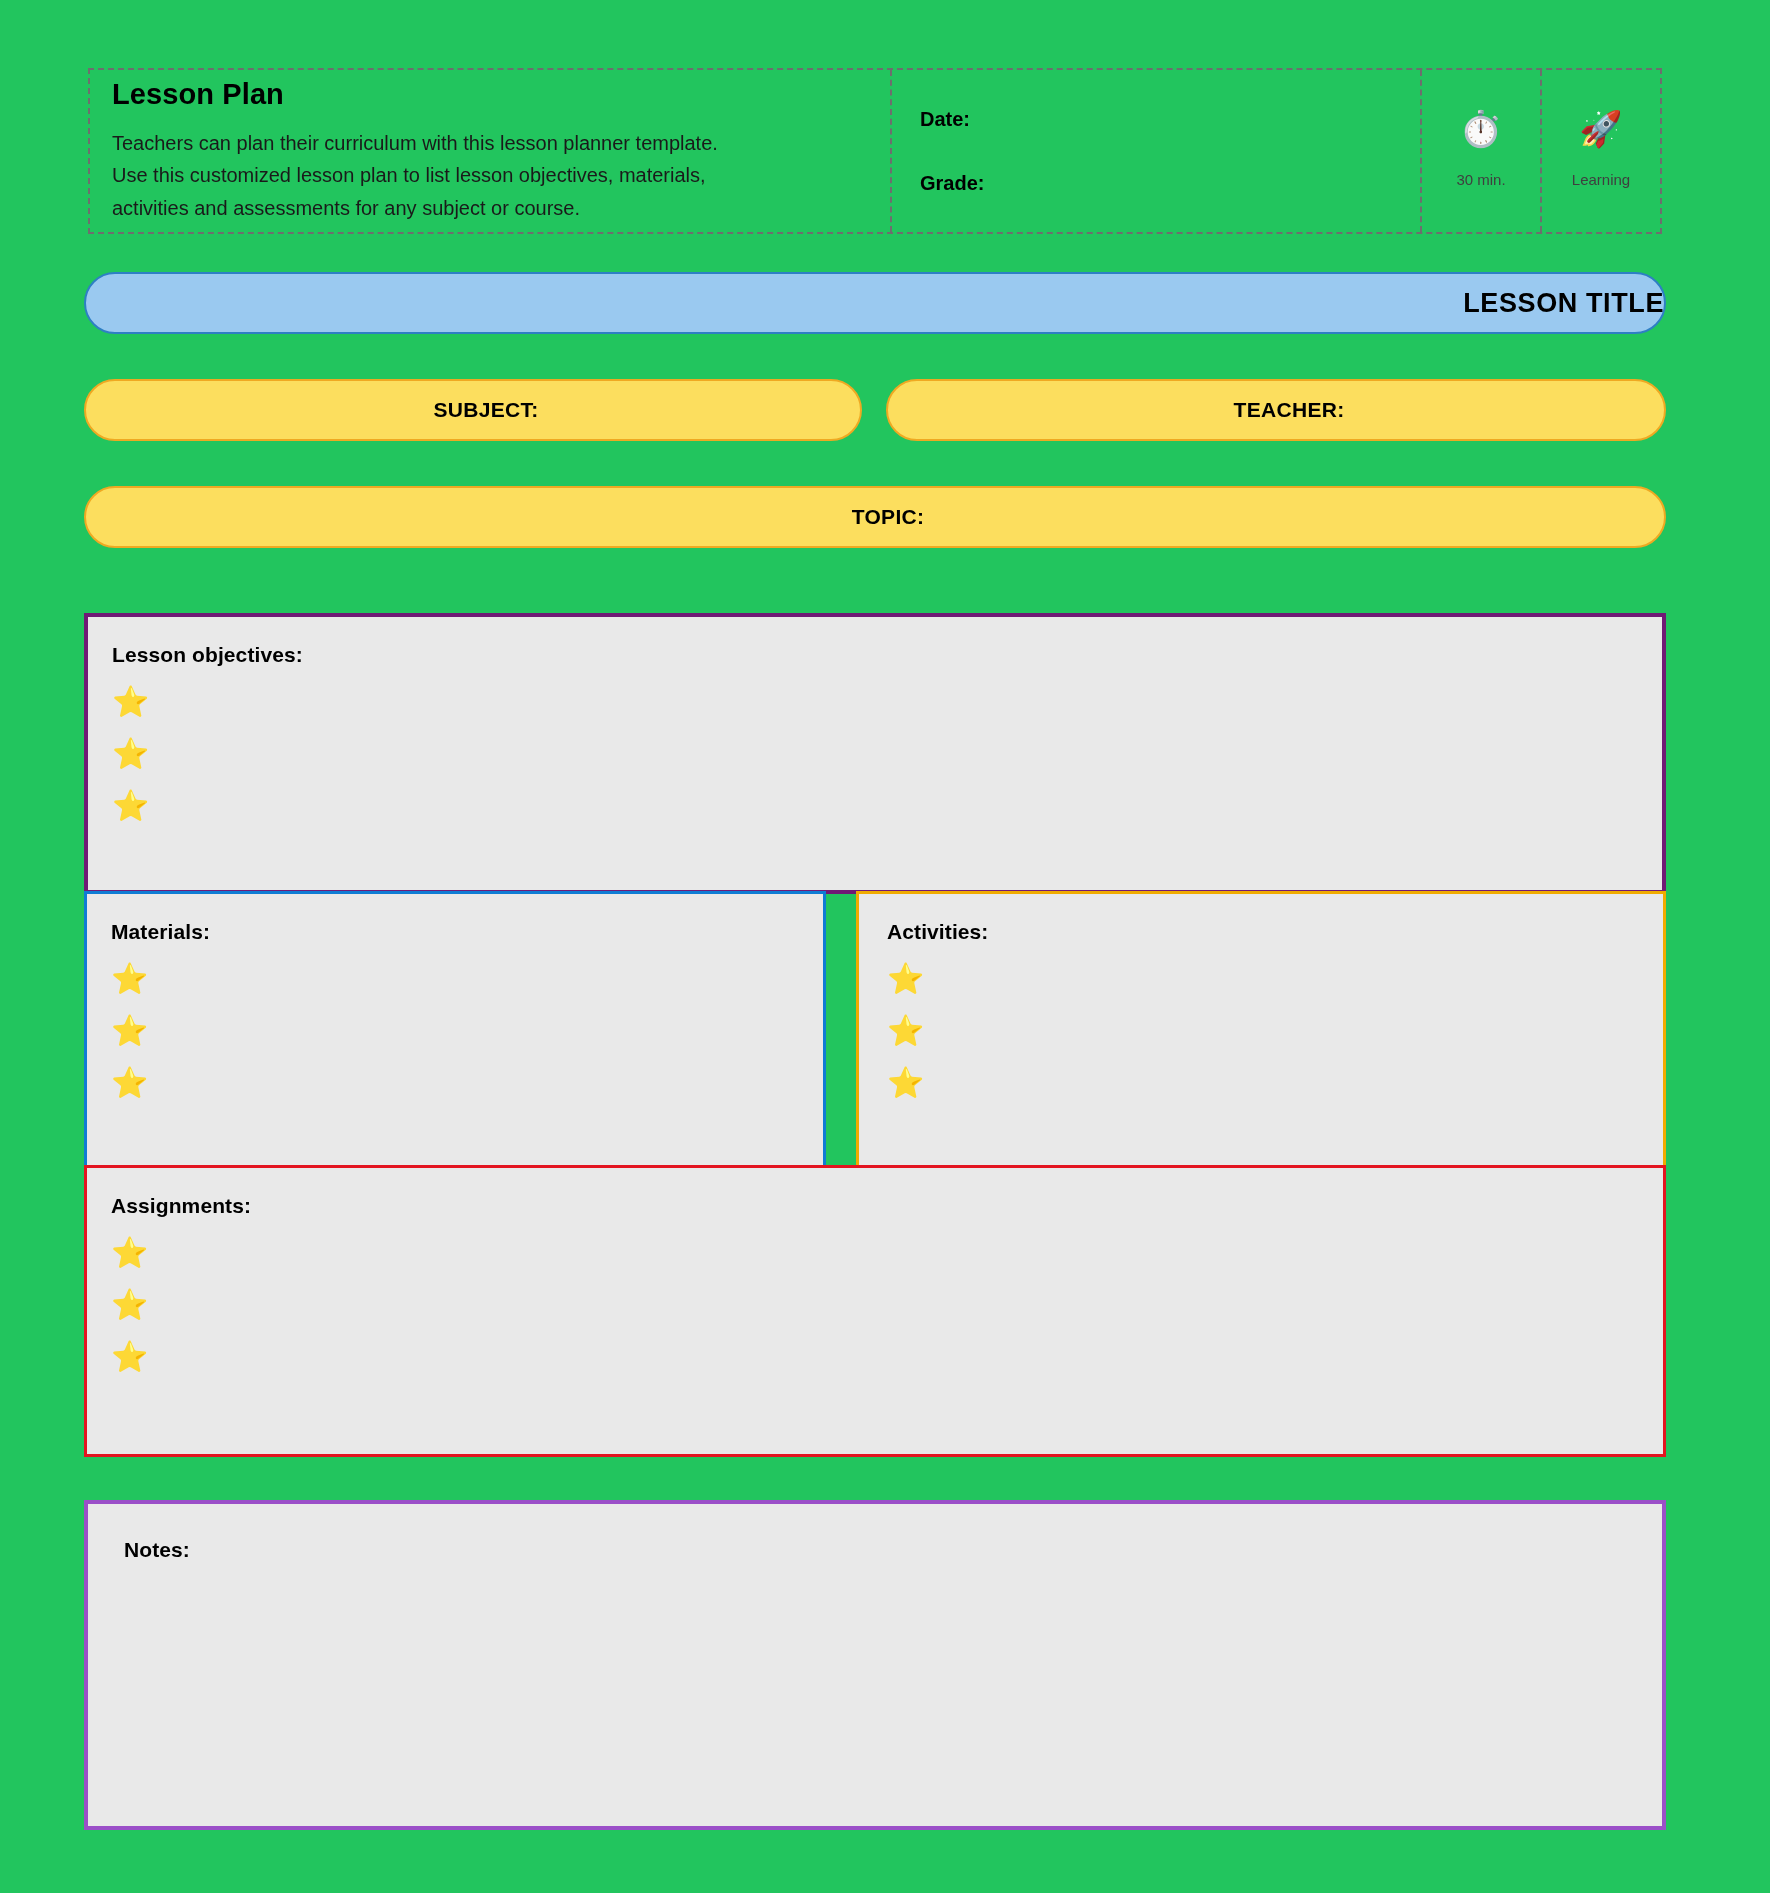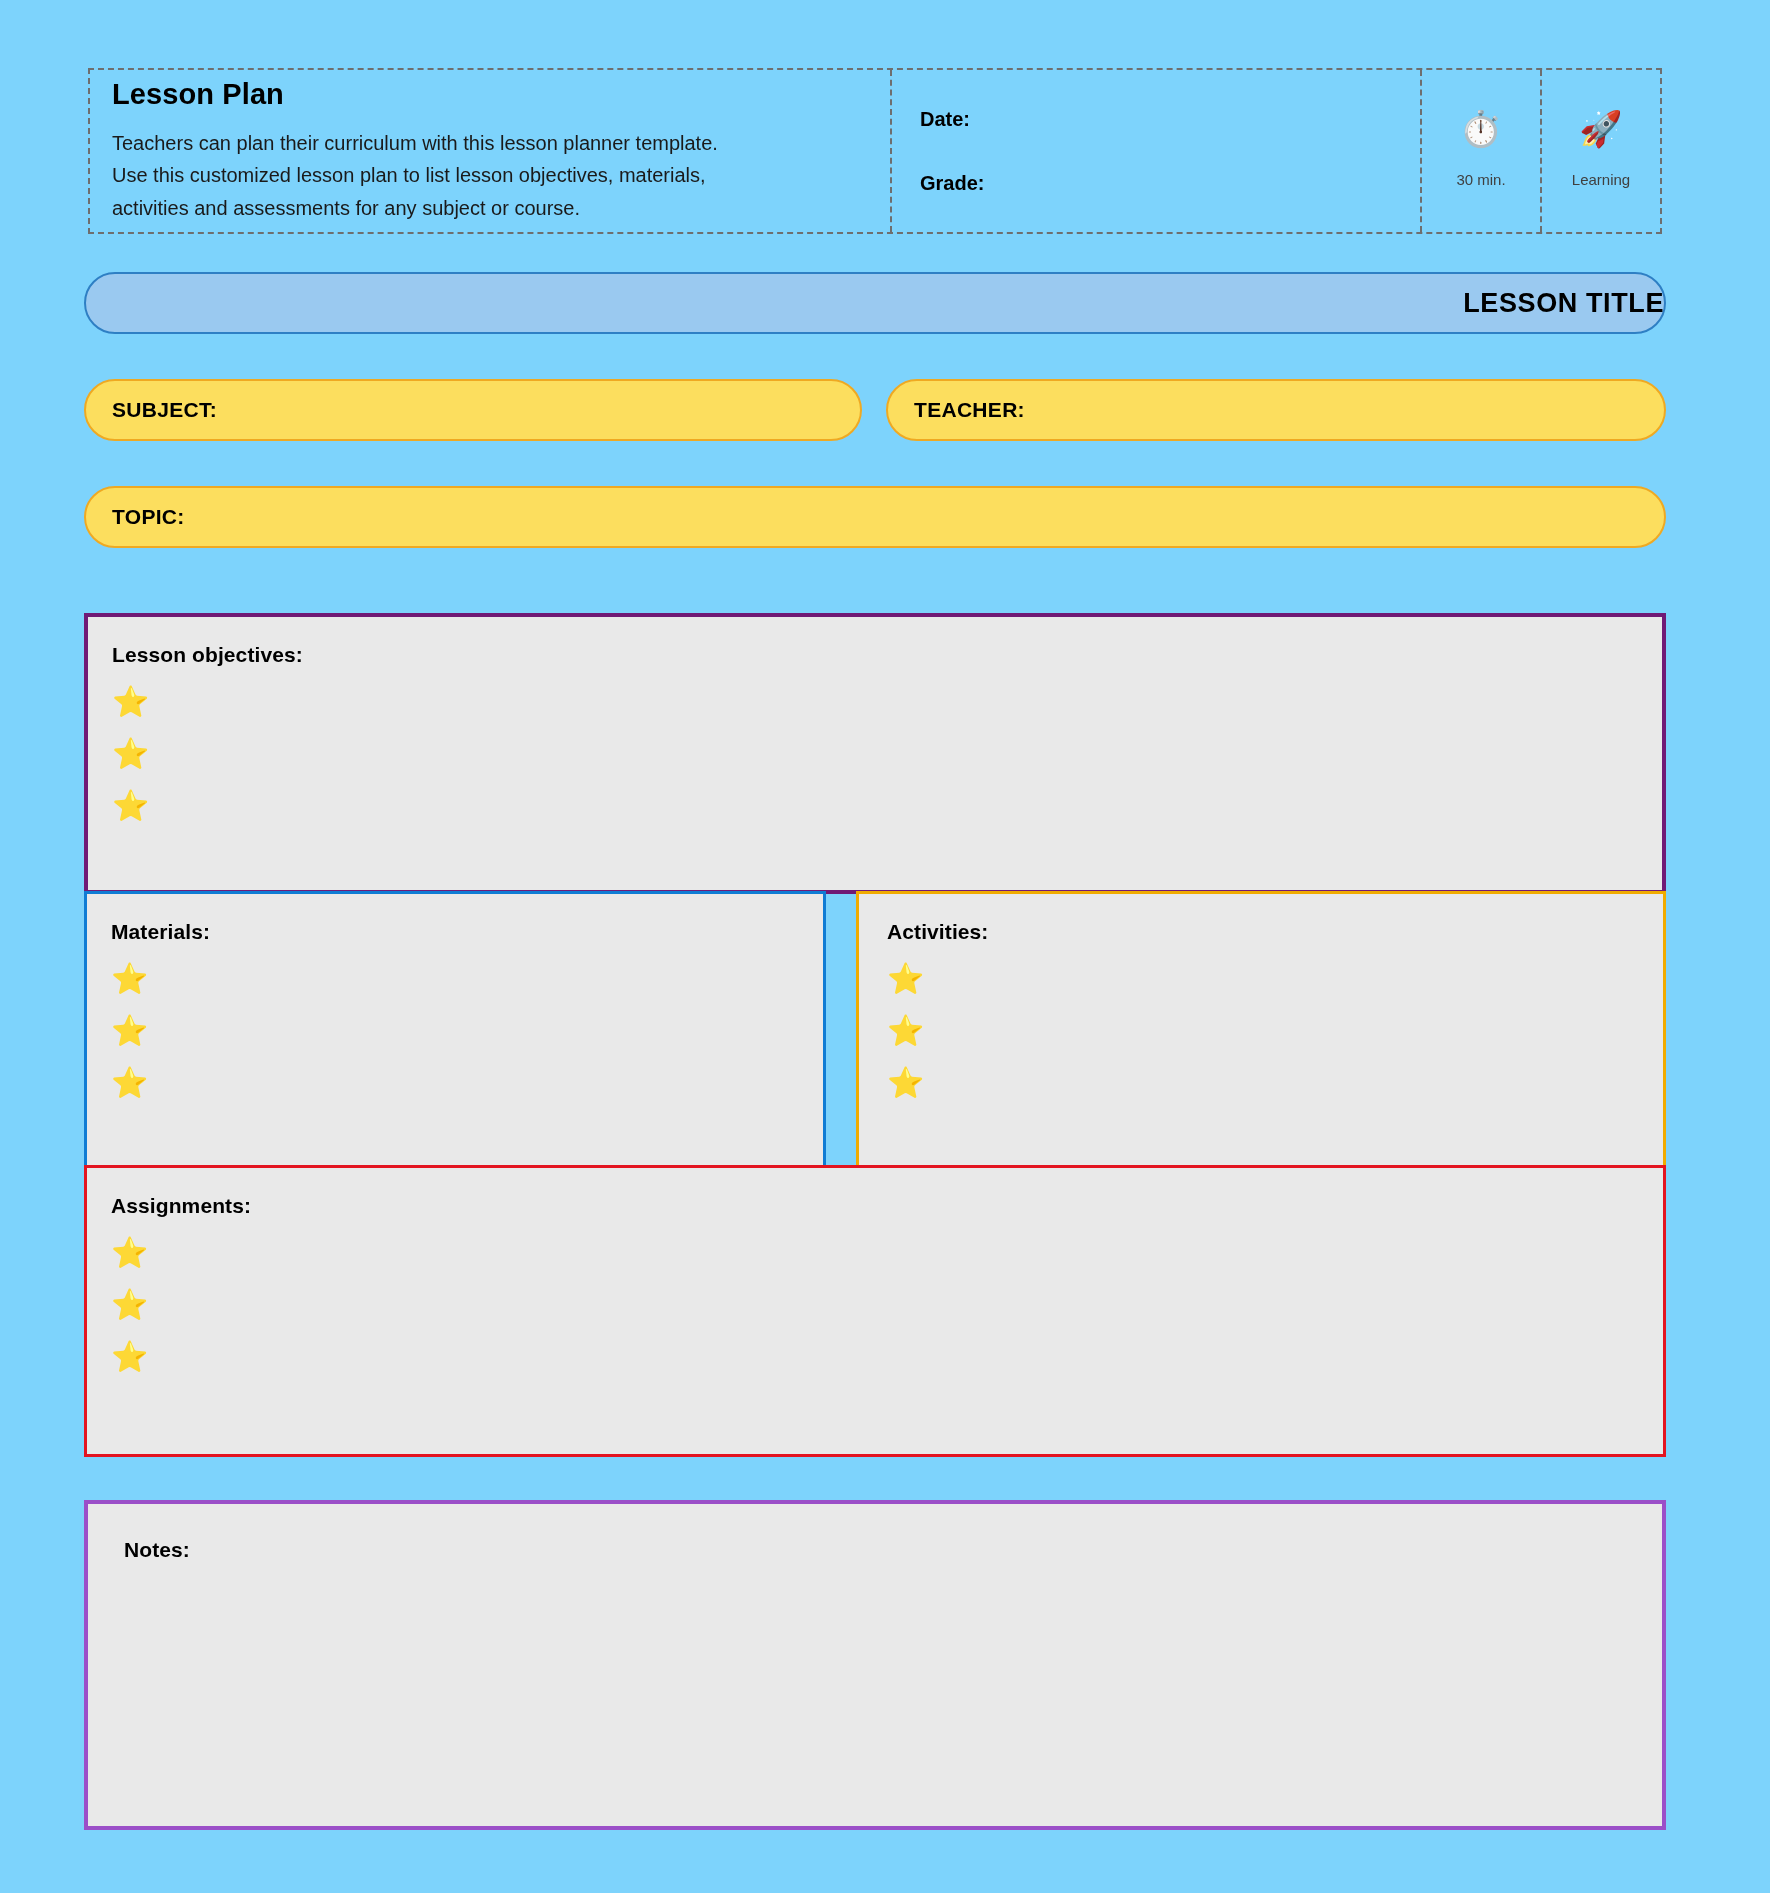--- a/index.html
+++ b/index.html
@@ -12,21 +12,21 @@
     height: 1893px;
     font-family: "Liberation Sans", sans-serif;
     color: #000000;
     overflow: hidden;
   }
 
   .page {
     position: relative;
     width: 1770px;
     height: 1893px;
-    background: #7dd3fc;
+    background: #22c55e;
   }
 
   
   .header {
     position: absolute;
     left: 88px;
     top: 68px;
     width: 1574px;
     height: 166px;
     border: 2px dashed #6e6e6e;
@@ -109,20 +109,21 @@
   }
   .pill-title span {
     font-size: 27px;
     font-weight: bold;
     letter-spacing: 0.6px;
   }
   .pill-yellow {
     background: #FCDE5E;
     border: 2px solid #EFA922;
     padding-left: 26px;
+    justify-content: center;
   }
   .pill-yellow span {
     font-size: 21px;
     font-weight: bold;
     letter-spacing: 0.3px;
   }
   .pill-subject { left: 84px;  top: 379px; width: 778px; height: 62px; }
   .pill-teacher { left: 886px; top: 379px; width: 780px; height: 62px; }
   .pill-topic   { left: 84px;  top: 486px; width: 1582px; height: 62px; }
 

